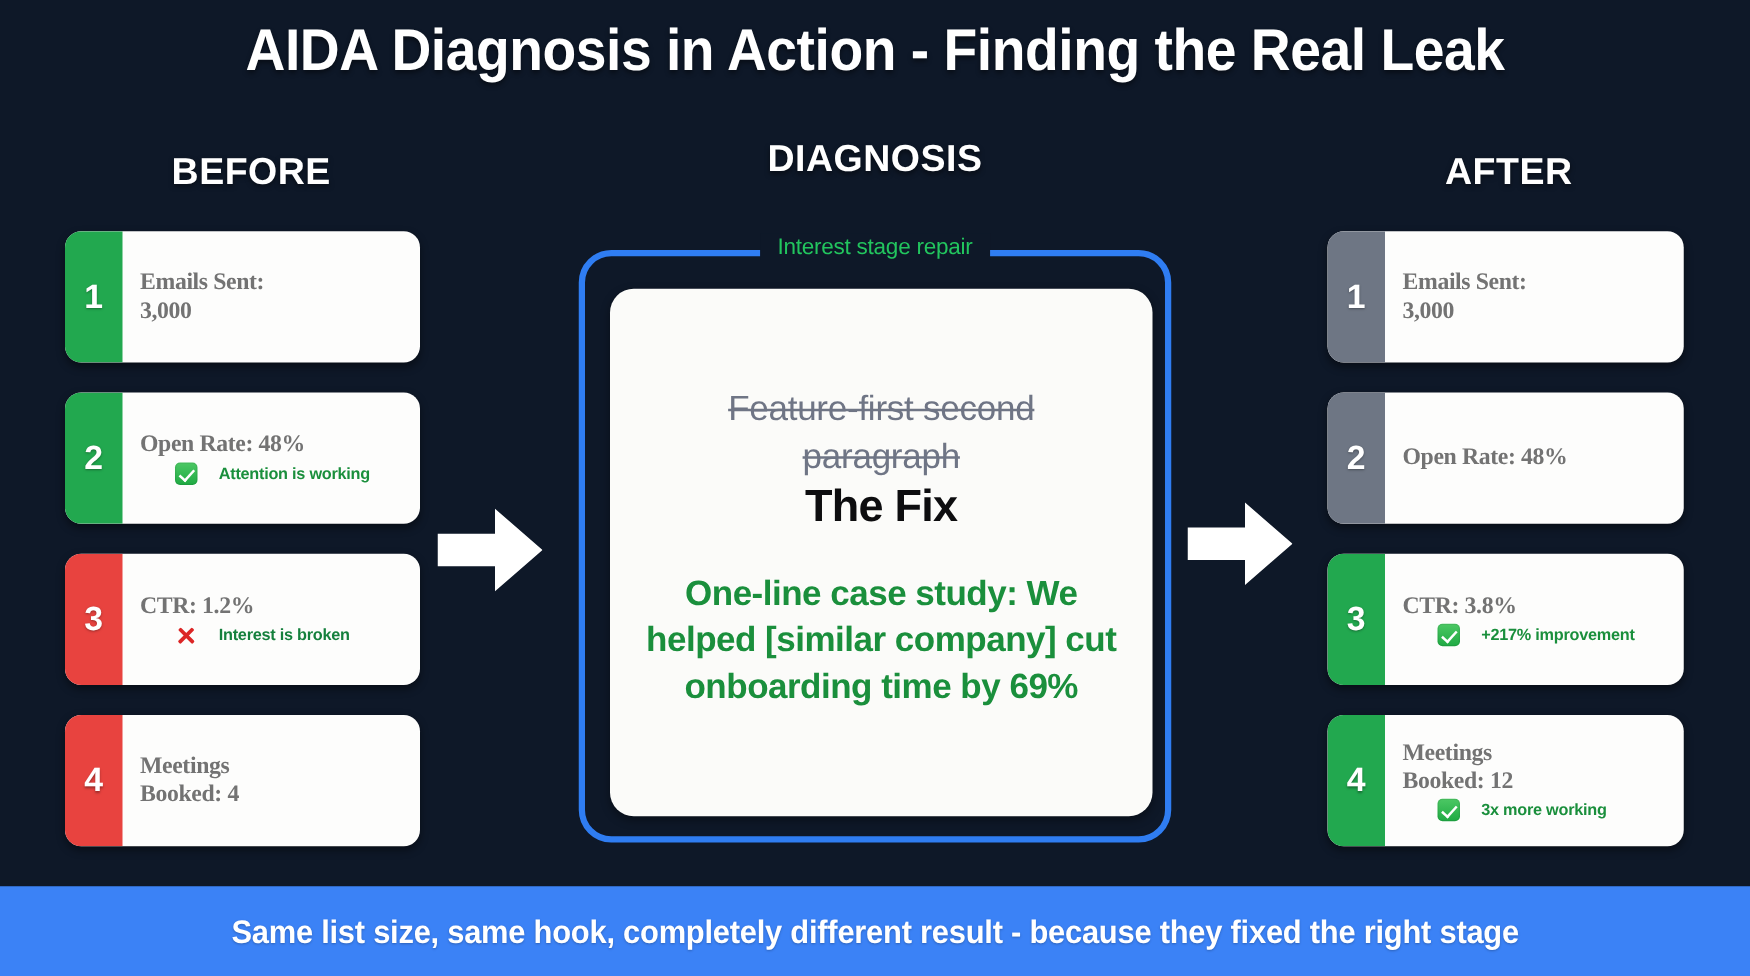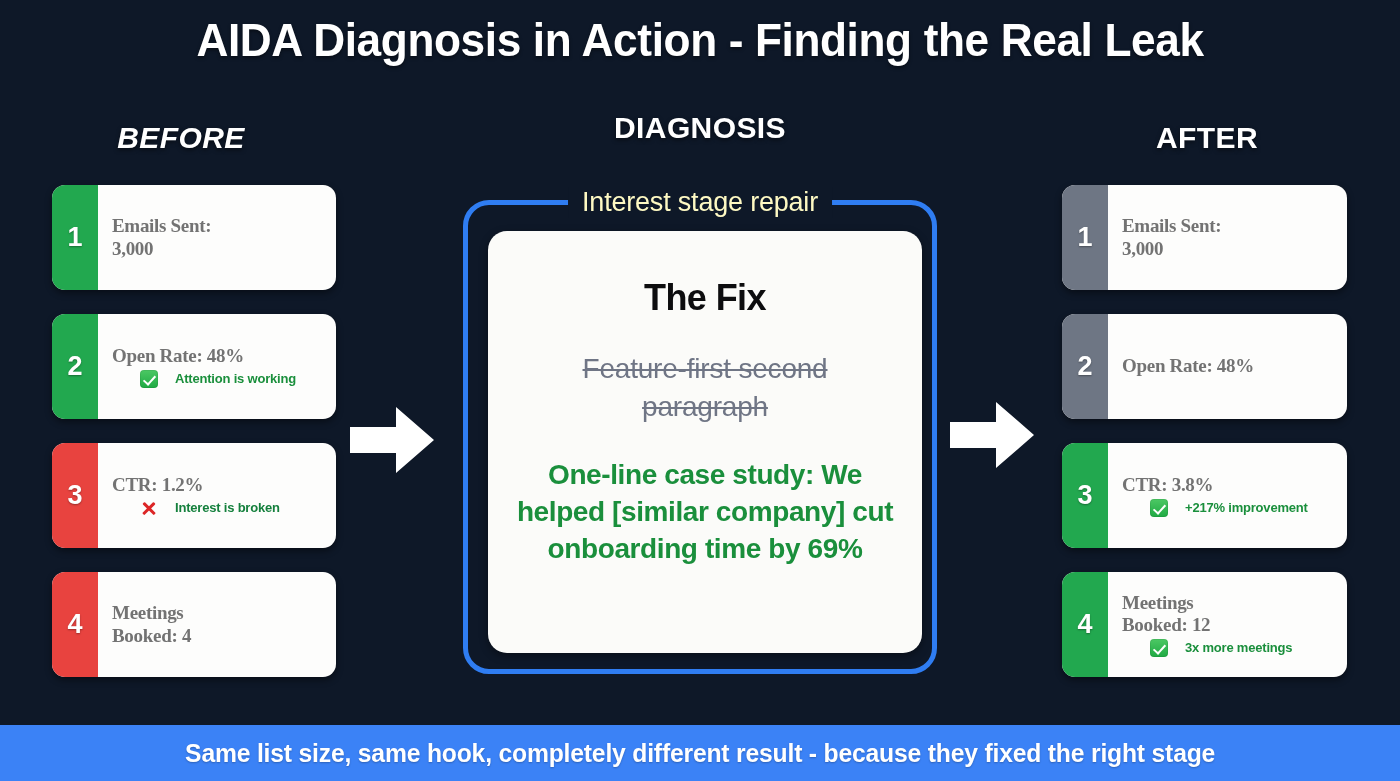--- a/index.html
+++ b/index.html
@@ -35,21 +35,21 @@
   
   .col-head {
     position: absolute;
     text-align: center;
     color: #ffffff;
     font-size: 30px;
     font-weight: bold;
     letter-spacing: 0.4px;
     text-shadow: 0 2px 4px rgba(0,0,0,0.5);
   }
-  #head-before    { top: 121px; left: 36px;   width: 290px; font-style: italic; }
+  #head-before    { top: 121px; left: 56px;   width: 290px; }
   #head-diagnosis { top: 111px; left: 460px;  width: 480px; }
   #head-after     { top: 121px; left: 1062px; width: 290px; }
 
   
   .card {
     position: absolute;
     display: flex;
     align-items: stretch;
     background: #fdfdfc;
     border-radius: 13px;
@@ -150,22 +150,22 @@
     border: 5px solid #2f7df2;
     border-radius: 26px;
   }
   #diagnosis-legend {
     position: absolute;
     left: 50%;
     top: -18px;
     transform: translateX(-50%);
     background: #0e1828;
     padding: 0 14px;
-    color: #fef9c3;
-    font-size: 27px;
+    color: #22c55e;
+    font-size: 18px;
     font-weight: normal;
     white-space: nowrap;
     letter-spacing: -0.2px;
   }
   #fix-card {
     position: absolute;
     left: 20px;
     top: 26px;
     width: 434px;
     height: 422px;
@@ -205,21 +205,21 @@
     letter-spacing: -0.4px;
     max-width: 390px;
   }
 
   
   #footer-banner {
     position: absolute;
     left: 0;
     bottom: 0;
     width: 1400px;
-    height: 56px;
+    height: 72px;
     background: #3b82f6;
     display: flex;
     align-items: center;
     justify-content: center;
   }
   #footer-text {
     color: #ffffff;
     font-size: 26px;
     font-weight: bold;
     transform: scaleX(0.95);
@@ -276,22 +276,22 @@
 <div class="arrow" id="arrow-1">
   <svg viewBox="0 0 84 70" width="84" height="70" aria-hidden="true">
     <polygon points="0,22 46,22 46,2 84,35 46,68 46,48 0,48" fill="#ffffff"></polygon>
   </svg>
 </div>
 
 <div id="diagnosis-frame">
   <div id="diagnosis-legend">Interest stage repair</div>
 
   <div id="fix-card">
+    <div id="fix-strike">Feature-first second paragraph</div>
     <div id="fix-title">The Fix</div>
-    <div id="fix-strike">Feature-first second paragraph</div>
     <div id="fix-case">One-line case study: We helped [similar company] cut onboarding time by 69%</div>
   </div>
 </div>
 
 <div class="arrow" id="arrow-2">
   <svg viewBox="0 0 84 70" width="84" height="70" aria-hidden="true">
     <polygon points="0,22 46,22 46,2 84,35 46,68 46,48 0,48" fill="#ffffff"></polygon>
   </svg>
 </div>
 
@@ -319,20 +319,20 @@
     </div>
   </div>
 </div>
 
 <div class="card" id="after-card-4" style="left:1062px; top:572px; width:285px; height:105px;">
   <div class="bar" style="background: rgb(34, 168, 79);">4</div>
   <div class="body">
     <div class="metric">Meetings<br>Booked: 12</div>
     <div class="note good">
       <span class="badge-check"></span>
-      <span>3x more meetings</span>
+      <span>3x more working</span>
     </div>
   </div>
 </div>
 
 <div id="footer-banner">
   <div id="footer-text">Same list size, same hook, completely different result - because they fixed the right stage</div>
 </div>
 
 </body></html>

